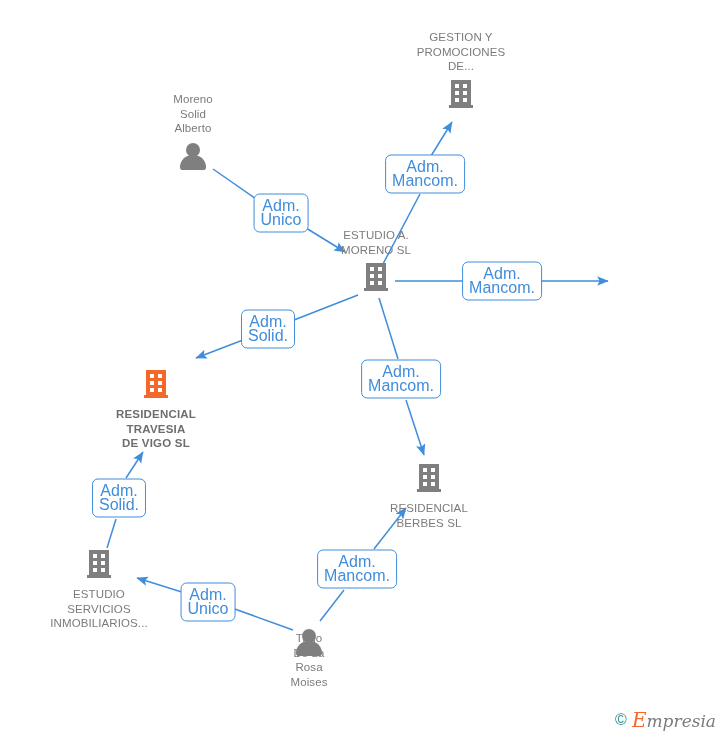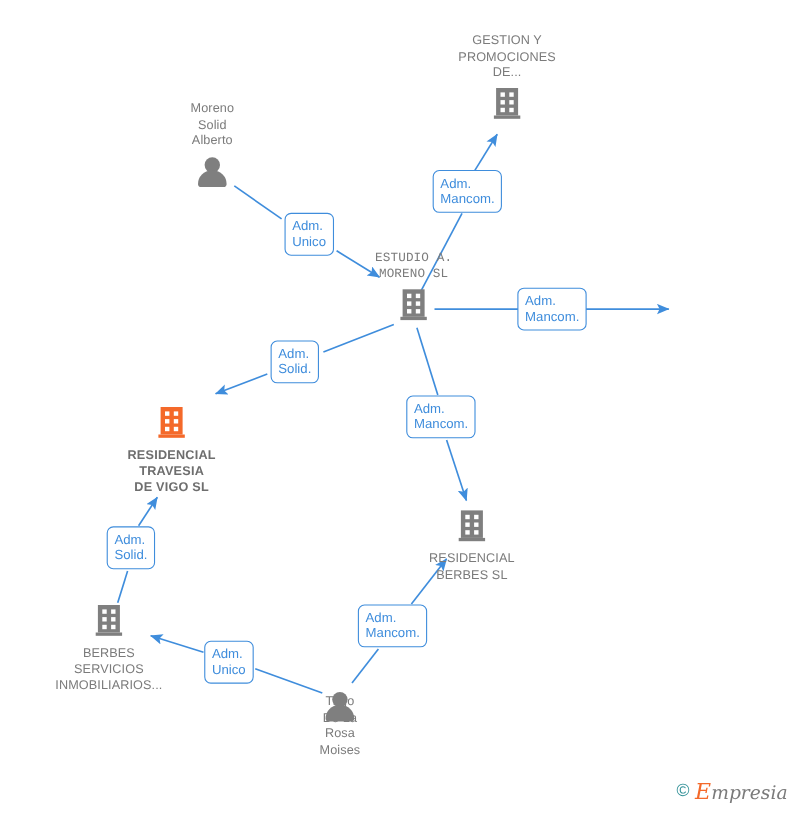--- a/index.html
+++ b/index.html
@@ -121,23 +121,23 @@
   }
 
   
   .role-badge {
     position: absolute;
     box-sizing: border-box;
     background: #ffffff;
     border: 1.4px solid #3f8ddc;
     border-radius: 6px;
     color: #3f8ddc;
-    font-size: 12px;
+    font-size: 16px;
     line-height: 14px;
-    text-align: left;
+    text-align: center;
     padding: 4px 6px 5px;
     white-space: pre-line;
     transform: translate(-50%, -50%);
   }
 
   
   #watermark {
     position: absolute;
     right: 12px;
     bottom: 10px;
@@ -222,21 +222,21 @@
     <div class="node-label">Moreno Solid
 Alberto</div>
     <div class="node-icon">
       <div class="person">
         <div class="head"></div>
         <div class="torso"></div>
       </div>
     </div>
   </div>
 
-  <div class="node company label-top" style="left:376px; top:228px;font-family:Liberation Mono, monospace;">
+  <div class="node company label-top" style="left:376px; top:228px;">
     <div class="node-label">ESTUDIO A.
 MORENO  SL</div>
     <div class="node-icon">
       <div class="bld">
         <div class="body"></div>
         <div class="win" style="left:6px;  top:4px;"></div>
         <div class="win" style="left:14px; top:4px;"></div>
         <div class="win" style="left:6px;  top:11px;"></div>
         <div class="win" style="left:14px; top:11px;"></div>
         <div class="win" style="left:6px;  top:18px;"></div>
@@ -288,21 +288,21 @@
         <div class="body"></div>
         <div class="win" style="left:6px;  top:4px;"></div>
         <div class="win" style="left:14px; top:4px;"></div>
         <div class="win" style="left:6px;  top:11px;"></div>
         <div class="win" style="left:14px; top:11px;"></div>
         <div class="win" style="left:6px;  top:18px;"></div>
         <div class="win" style="left:14px; top:18px;"></div>
         <div class="base"></div>
       </div>
     </div>
-    <div class="node-label">BERBES
+    <div class="node-label">ESTUDIO
 SERVICIOS
 INMOBILIARIOS...</div>
   </div>
 
   <div class="node person label-bottom" style="left:309px; top:626px;">
     <div class="node-icon">
       <div class="person">
         <div class="head"></div>
         <div class="torso"></div>
       </div>

